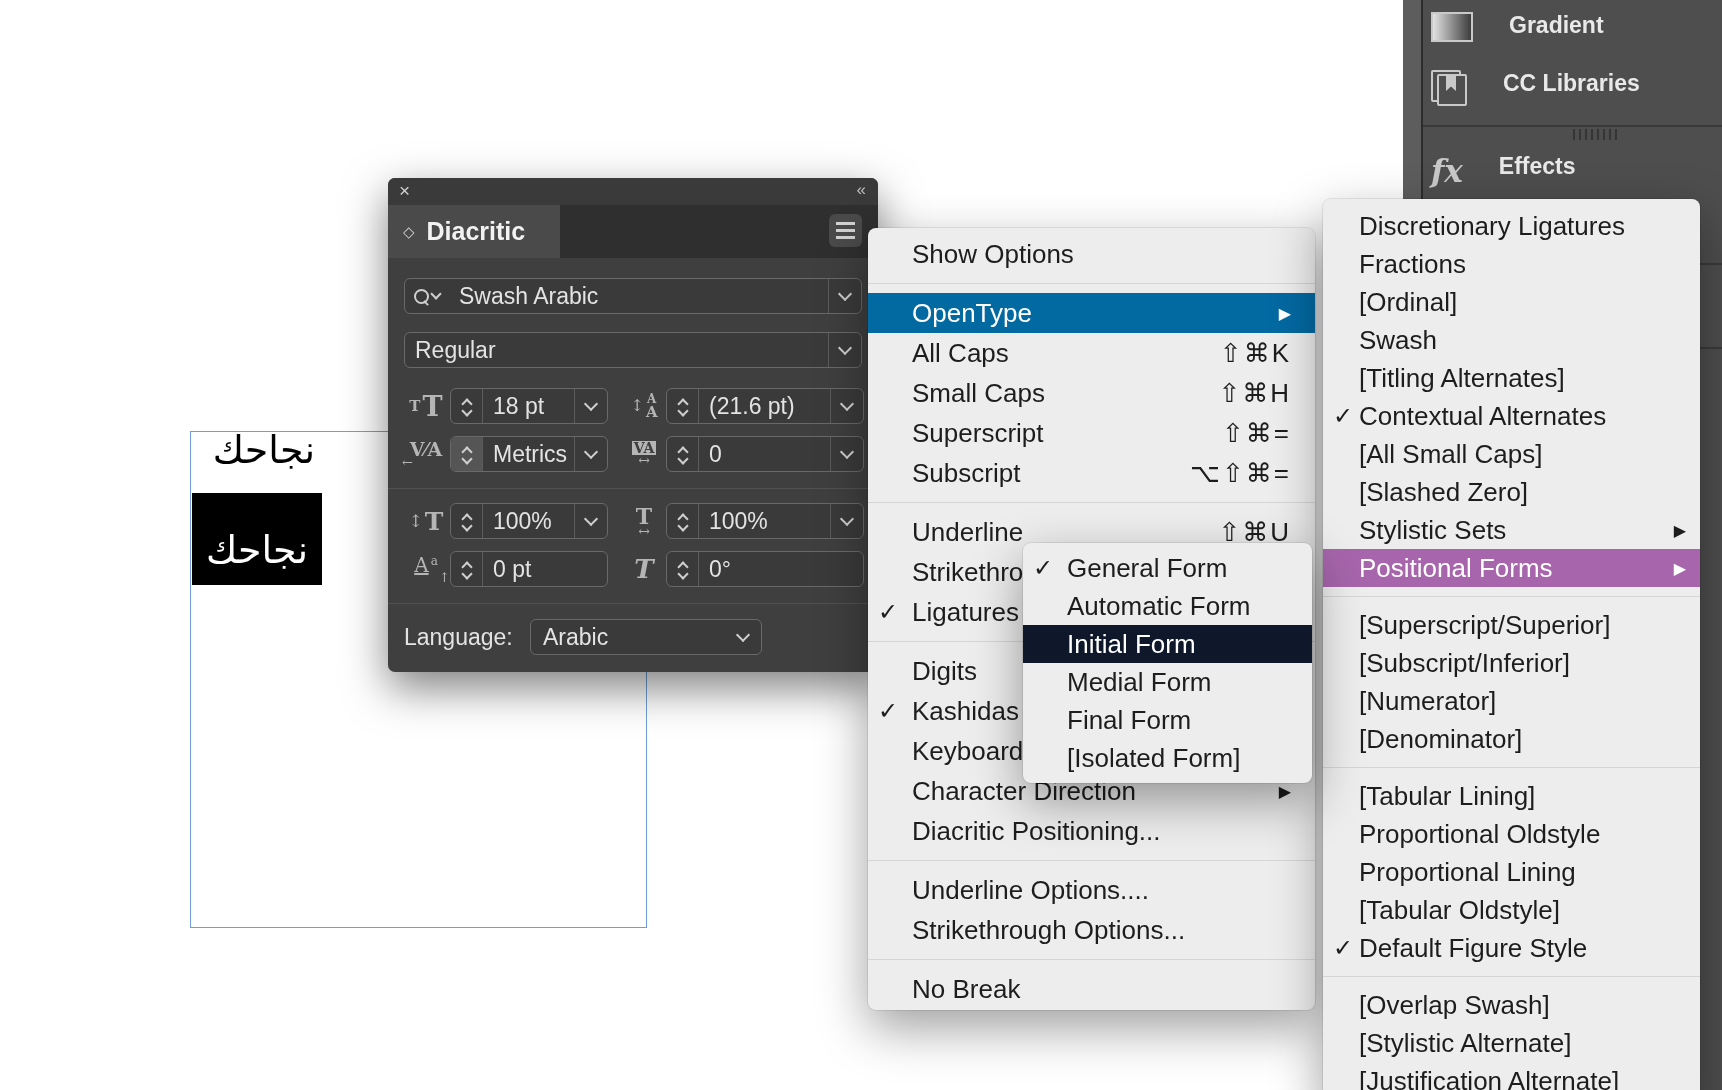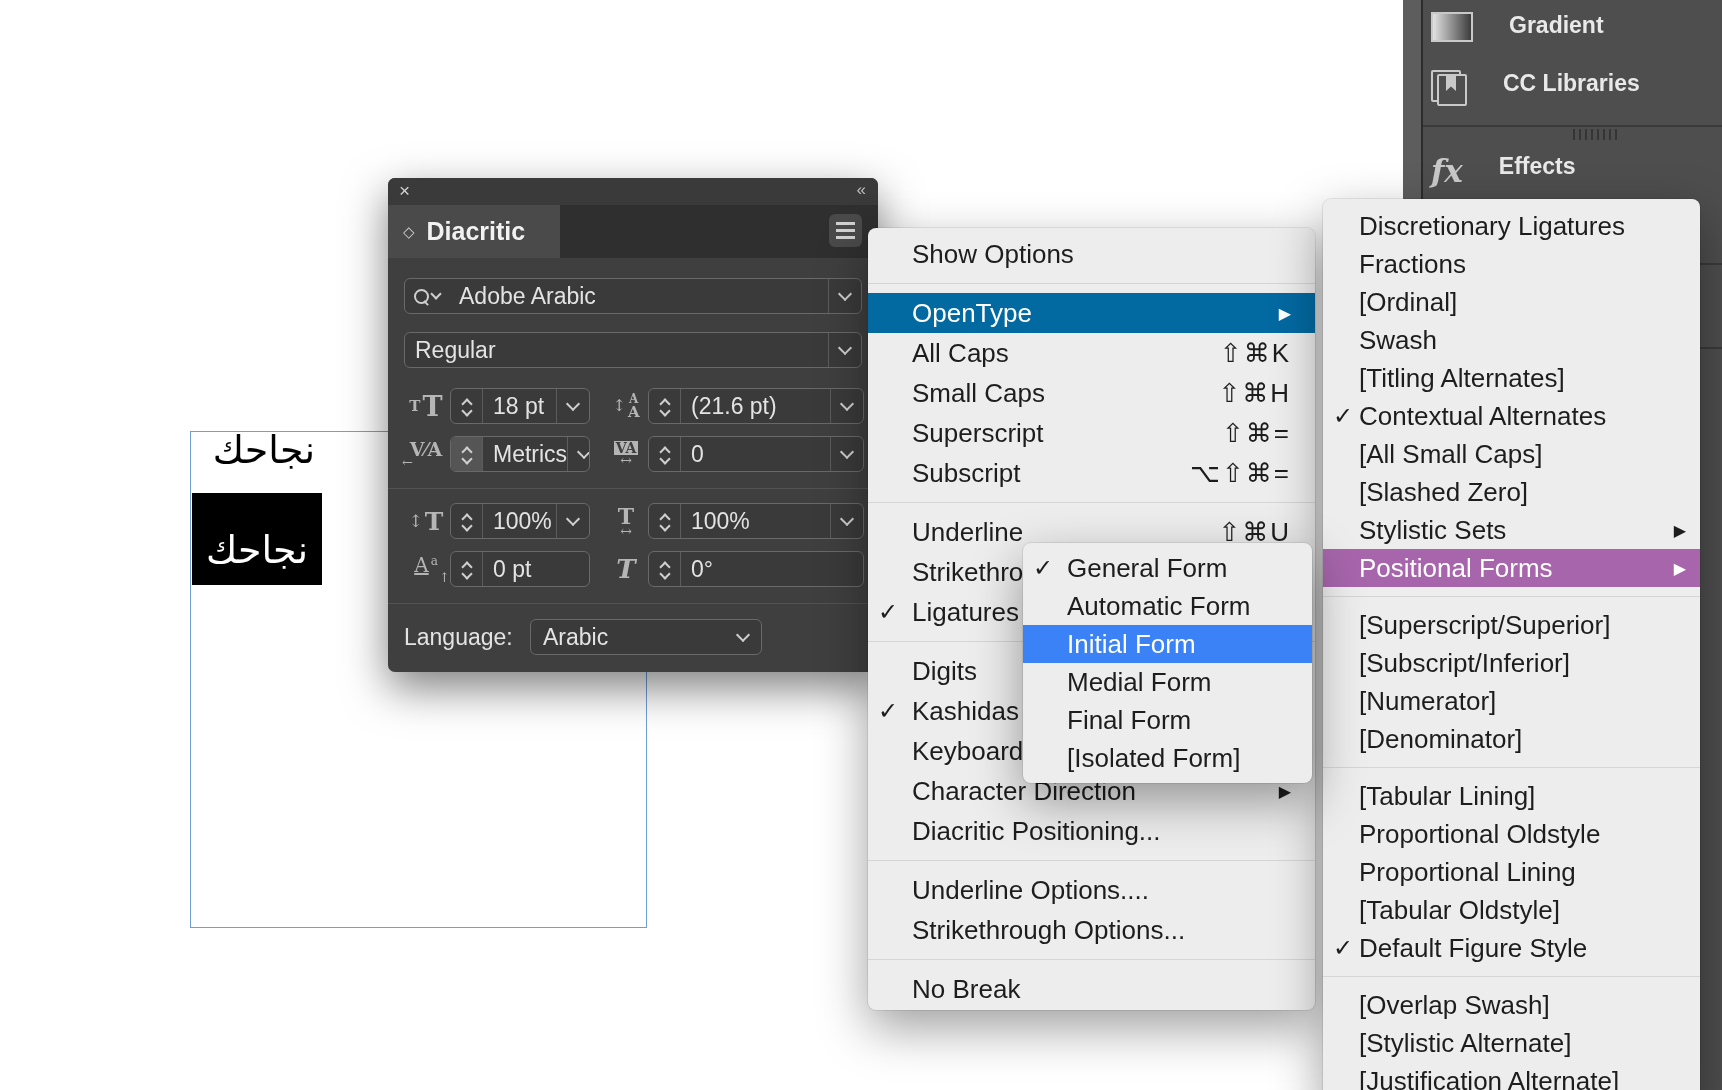--- a/index.html
+++ b/index.html
@@ -59,21 +59,21 @@
              align-items:center;justify-content:center;flex:none;}
   .chev{width:8px;height:8px;border-right:2px solid #cfcfcf;border-bottom:2px solid #cfcfcf;
         transform:rotate(45deg);margin-top:-4px;}
   .chev.sm{width:6px;height:6px;}
   .chev.up{transform:rotate(-135deg);margin-top:2px;}
   .bigfield{margin:20px 16px 0;composes:combo;}
   .field-row{display:flex;align-items:center;margin:12px 14px 0;}
   .ico{width:48px;flex:none;color:#b5b5b5;display:flex;flex-direction:column;align-items:center;
        justify-content:center;font-family:"DejaVu Serif",serif;line-height:1;}
   .ico .row{display:flex;align-items:center;gap:2px;}
-  .combo.c1{width:140px;}
+  .combo.c1{width:158px;}
   .spacerx{width:14px;flex:none;}
   .ico2{width:44px;}
   .combo.c2{flex:1;}
   .panel-sep{border-top:1px solid #525252;margin:16px 0 0;}
   .lang-row{display:flex;align-items:center;margin:15px 16px 0;}
   .lang-label{width:116px;text-align:left;margin-right:10px;}
   .lang-combo{width:232px;height:36px;border:1.5px solid #696969;border-radius:6px;background:#3a3a3a;
               display:flex;align-items:center;box-sizing:border-box;}
   .lang-combo .val{flex:1;padding-left:12px;}
   .lang-combo .dd{width:36px;display:flex;align-items:center;justify-content:center;}
@@ -146,21 +146,21 @@
       <div class="hamburger">
         <span class="bars"></span>
       </div>
     </div>
 
     <div class="combo bigfield" style="margin:20px 16px 0;">
       <span class="searchbox">
         <span class="mag"></span>
           <span class="chev sm"></span>
       </span>
-      <span class="val">Adobe Arabic</span>
+      <span class="val">Swash Arabic</span>
       <span class="dd">
           <span class="chev"></span>
         </span>
     </div>
 
     <div class="combo bigfield" style="margin:18px 16px 0;gap:8px;">
       <span class="val">Regular</span>
       <span class="dd">
           <span class="chev"></span>
         </span>
@@ -495,21 +495,21 @@
 
   <div class="menu menu-pos">
       <div class="menu-row">
         <span class="check">✓</span>
         <span class="mlabel">General Form</span>
       </div>
       <div class="menu-row">
         <span class="check"></span>
         <span class="mlabel">Automatic Form</span>
       </div>
-      <div class="menu-row hl" style="background: #3b82f6;">
+      <div class="menu-row hl" style="background: #0f172a;">
         <span class="check"></span>
         <span class="mlabel">Initial Form</span>
       </div>
       <div class="menu-row">
         <span class="check"></span>
         <span class="mlabel">Medial Form</span>
       </div>
       <div class="menu-row">
         <span class="check"></span>
         <span class="mlabel">Final Form</span>

